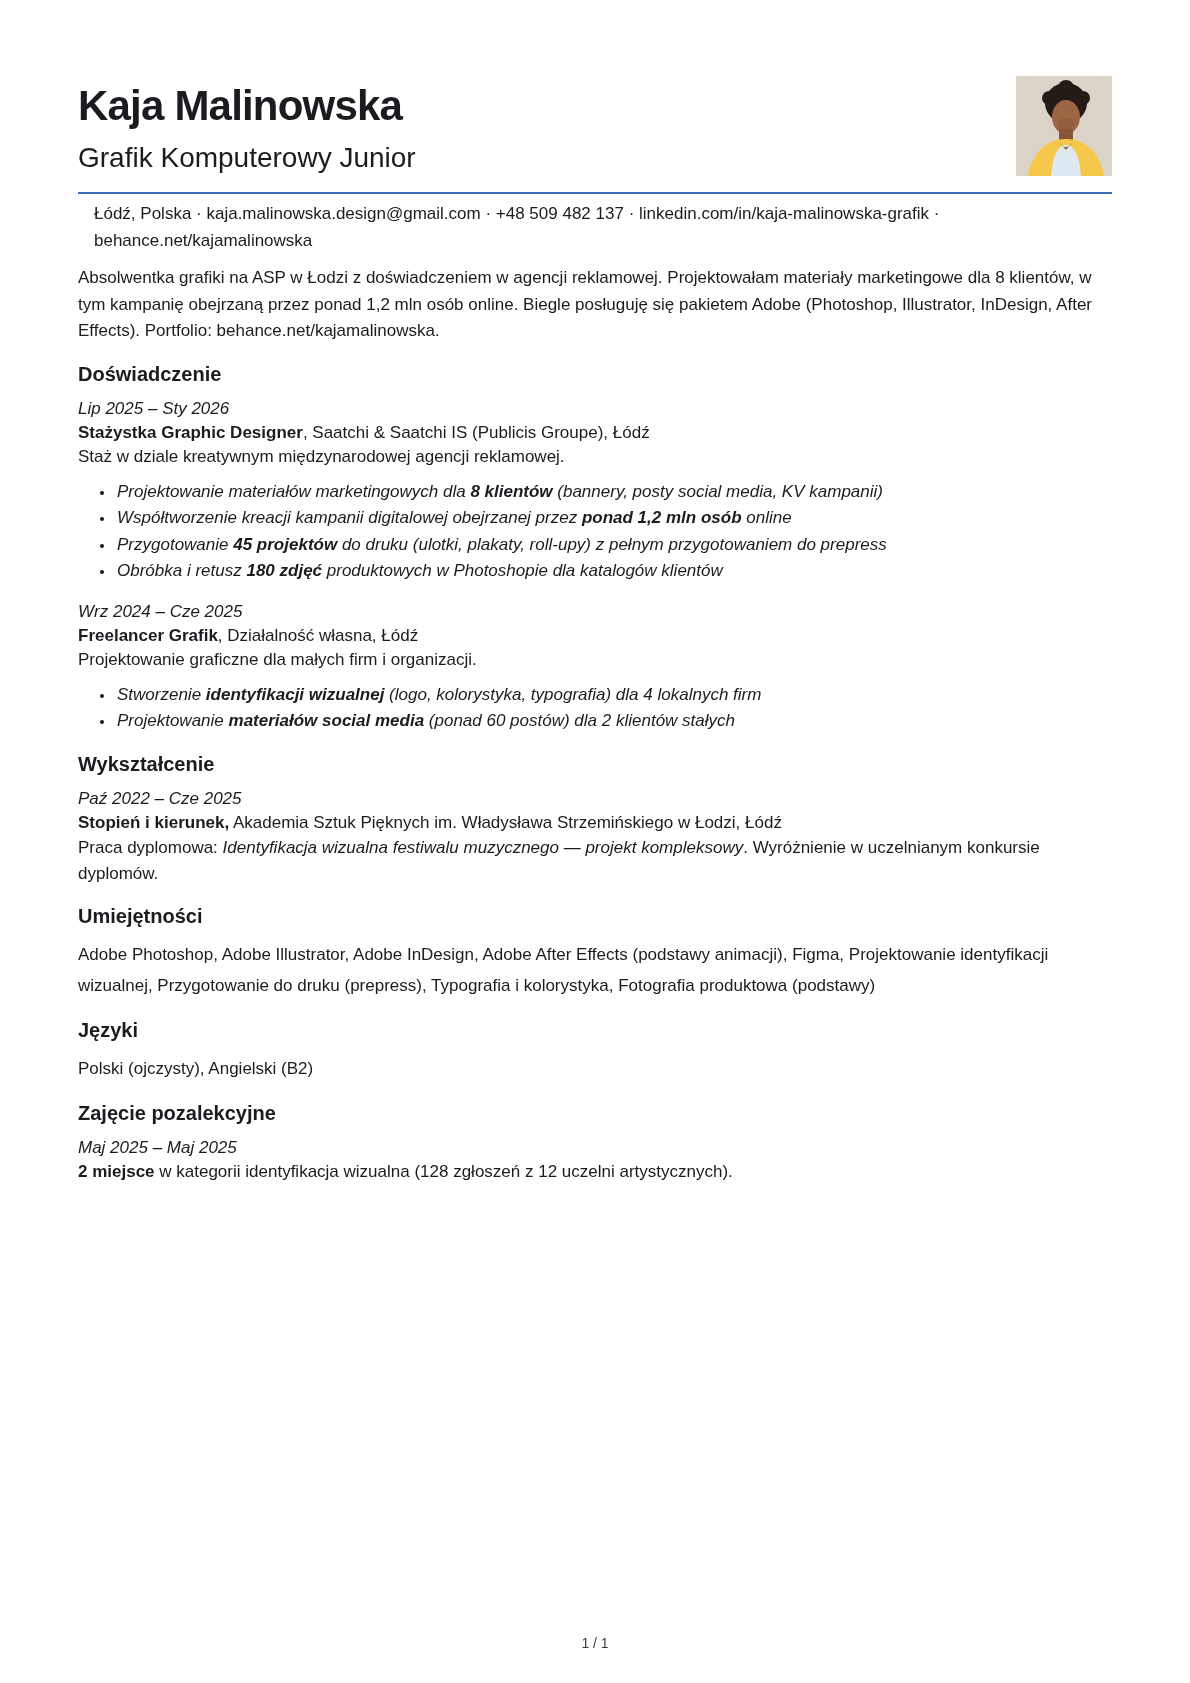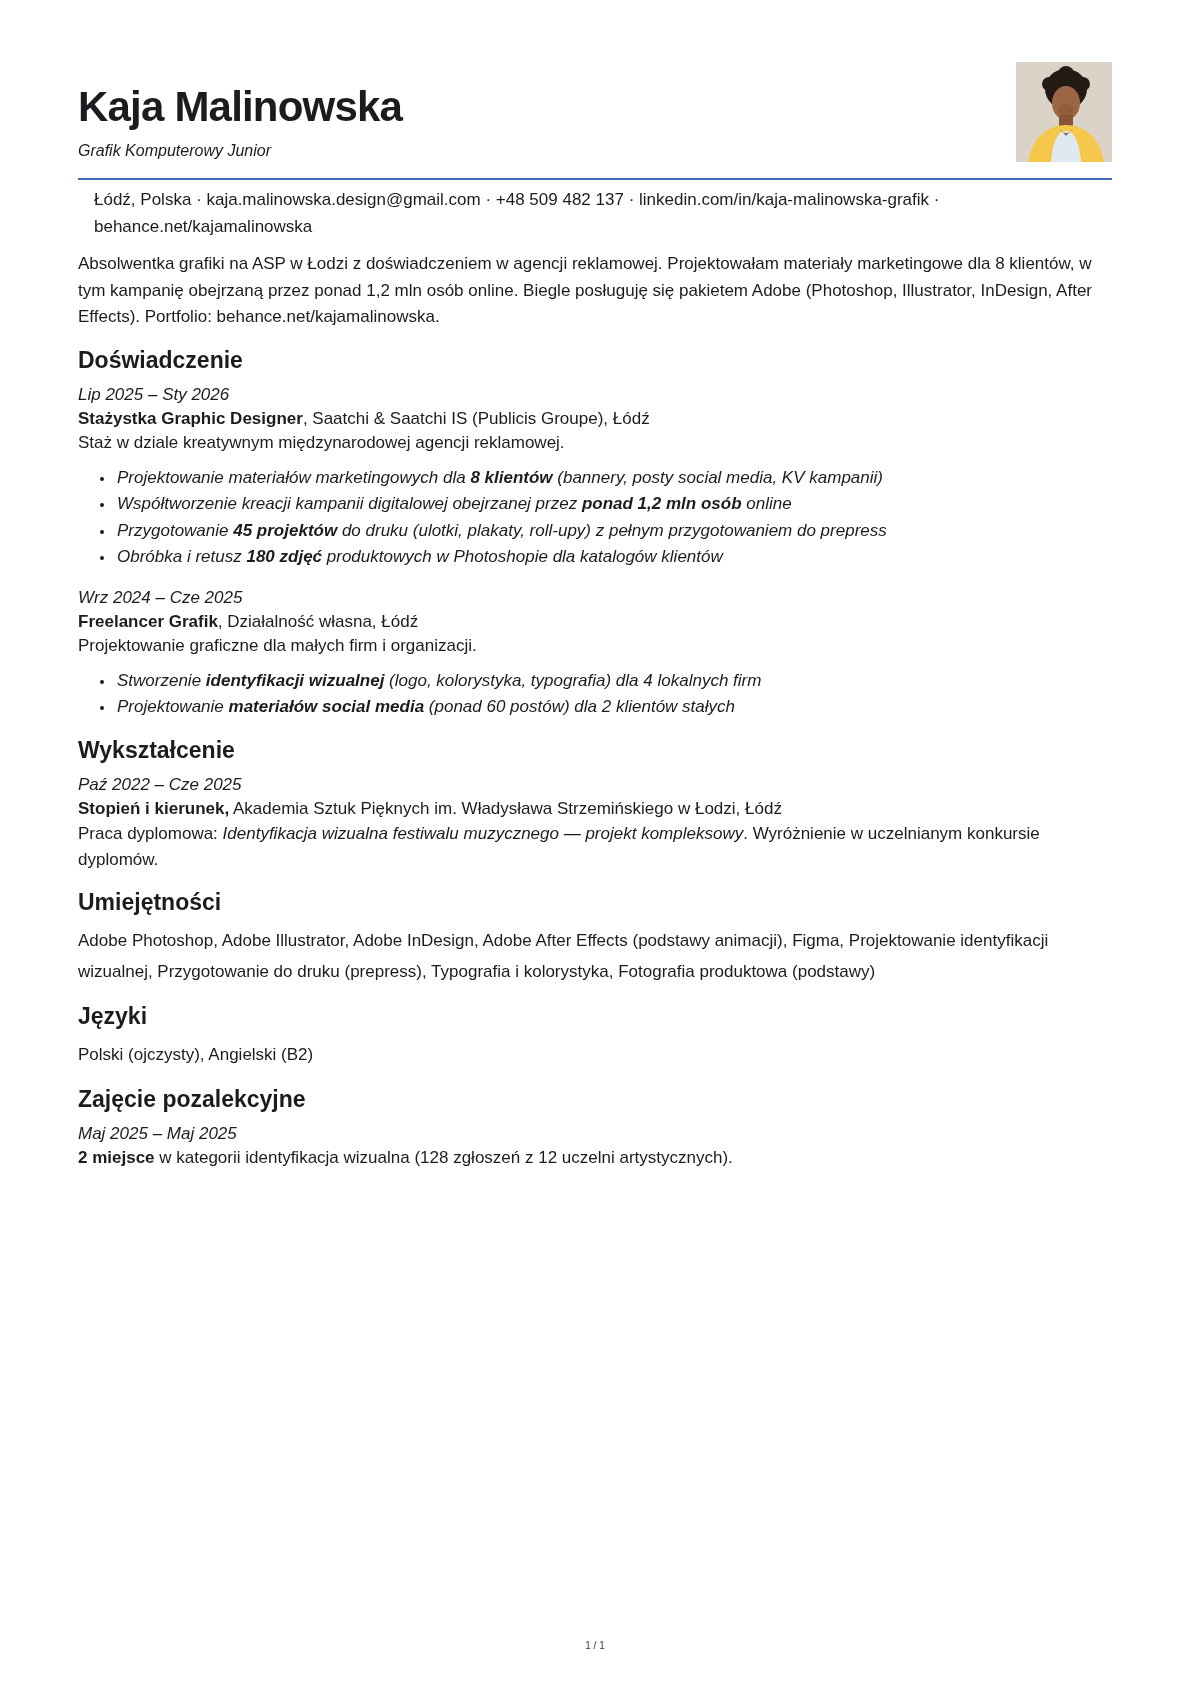--- a/index.html
+++ b/index.html
@@ -18,57 +18,57 @@
   .header { display: flex; justify-content: space-between; align-items: flex-end; }
   .header-left { flex: 1; }
   h1.name {
     font-size: 42px;
     font-weight: 700;
     letter-spacing: -0.8px;
     margin: 20px 0 0 0;
     line-height: 1.12;
     color: #1b1c20;
   }
-  .subtitle { font-size: 16px; margin-top: 11px; line-height: 1.3; color: #1b1c20; font-style: italic; }
+  .subtitle { font-size: 28px; margin-top: 11px; line-height: 1.3; color: #1b1c20; }
   .photo {
     width: 96px; height: 100px;
     overflow: hidden;
     flex: 0 0 auto;
   }
   .photo svg { display: block; }
   hr.divider {
     border: none;
     border-top: 2px solid #3e6db5;
     margin: 16px 0 0 0;
   }
   p.contact { margin: 7px 0 0 16px; line-height: 26.5px; }
   p.summary { margin: 11px 0 0 0; line-height: 26.5px; }
   h2.section-heading {
-    font-size: 23px;
+    font-size: 20px;
     font-weight: 700;
     margin: 16px 0 10px 0;
     line-height: 26px;
     color: #1b1c20;
   }
   .entry { margin-bottom: 15px; }
   .dates { font-style: italic; line-height: 24px; margin-top: 2px; }
   .entry-title, .entry-desc { line-height: 24px; }
   .b { font-weight: 700; }
   .i { font-style: italic; }
   ul.bullets { margin: 10px 0 0 0; padding-left: 37px; font-style: italic; }
   ul.bullets li { line-height: 26.5px; padding-left: 2px; }
   ul.bullets li::marker { font-size: 14px; }
   p.body-text { margin: 0 0 0 0; line-height: 31px; }
   .thesis { line-height: 26px; margin: 0; }
   .footer {
     position: absolute;
     left: 0; right: 0;
     bottom: 32px;
     text-align: center;
-    font-size: 10px;
+    font-size: 14px;
     color: #3c3d41;
   }
 </style>
 </head>
 <body>
 
 <div class="page">
 
   <div class="header">
     <div class="header-left">

